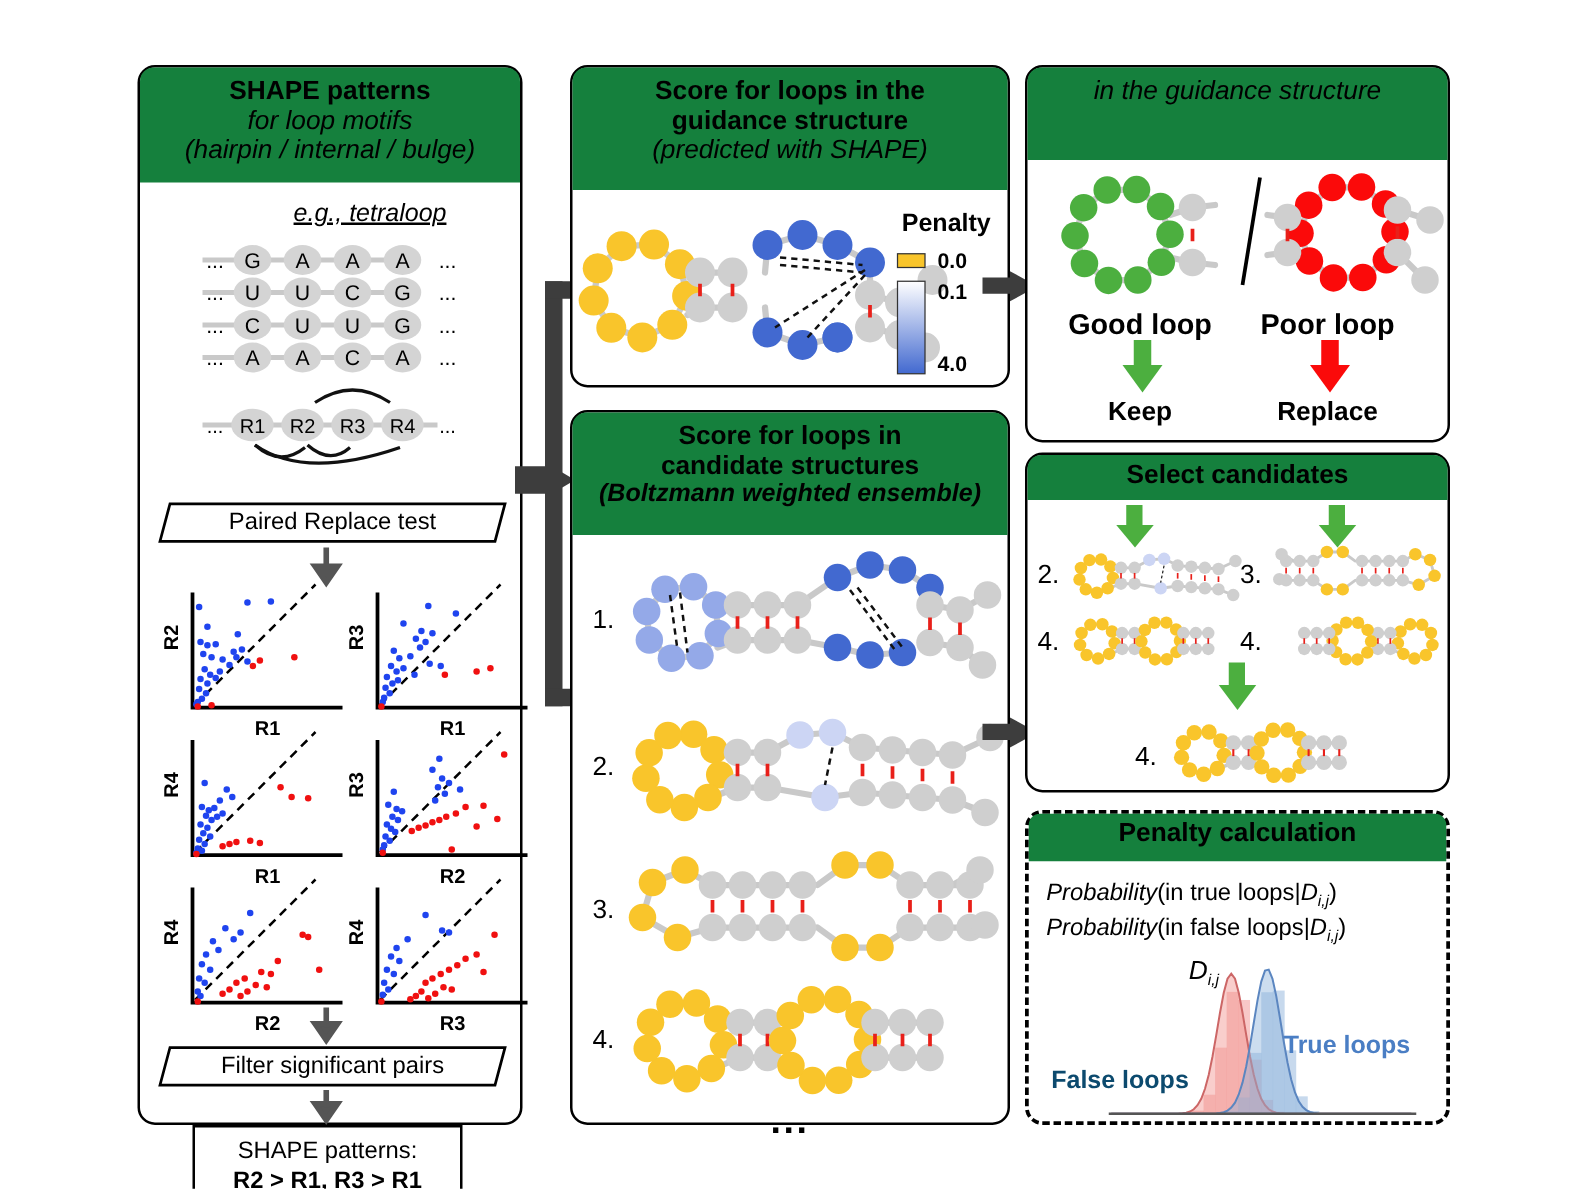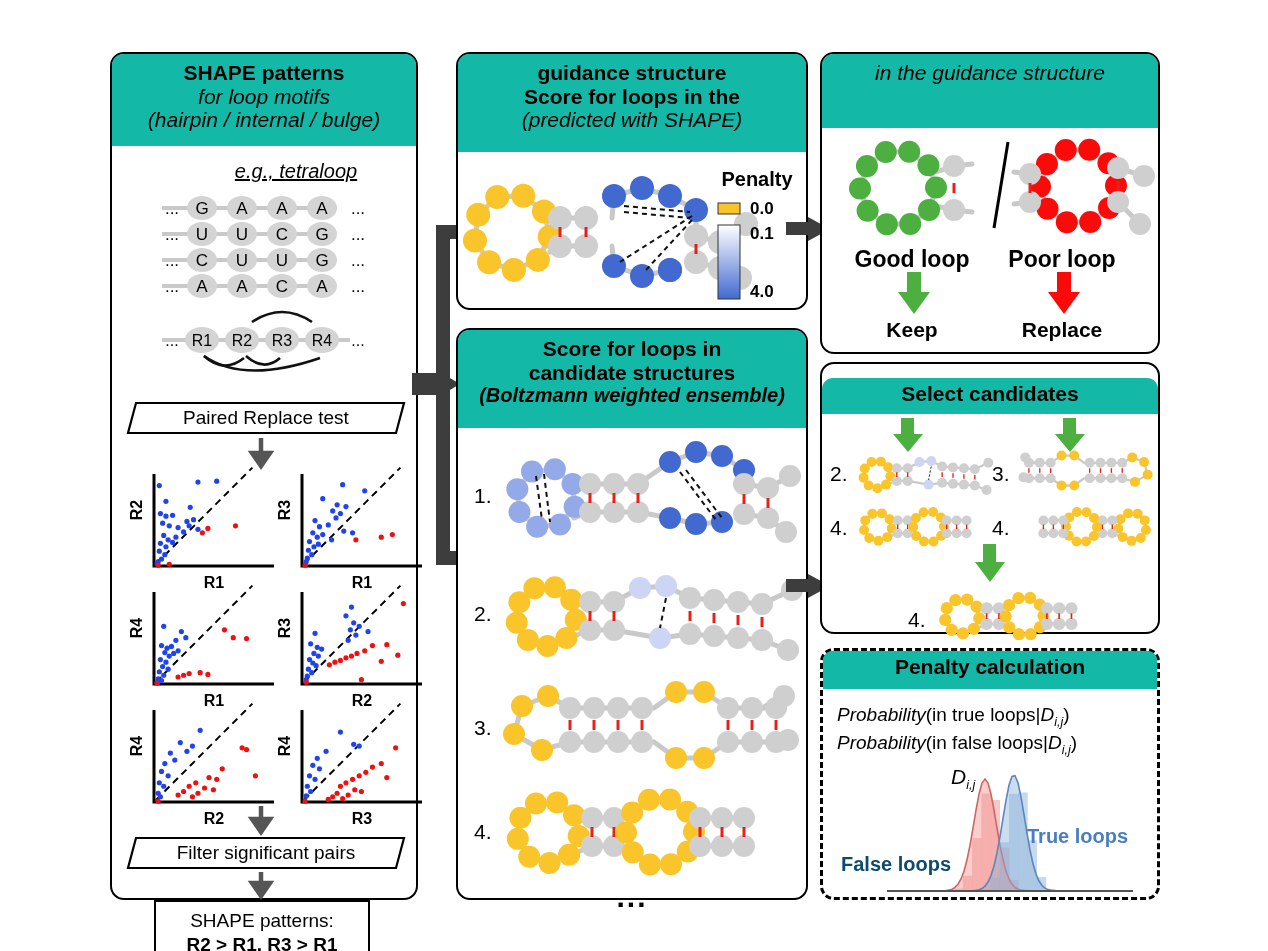--- a/index.html
+++ b/index.html
@@ -2,21 +2,21 @@
 <html><head>
 <meta charset="utf-8">
 <title>SHAPE-guided RNA structure workflow</title>
 <style>
   html,body{margin:0;padding:0;background:#ffffff;}
   body{width:1268px;height:951px;position:relative;overflow:hidden;
        font-family:"Liberation Sans", sans-serif;color:#000;}
   .root{position:absolute;inset:0;}
   .panel{position:absolute;border:2.5px solid #000;border-radius:14px;background:#fff;box-sizing:border-box;}
   .panel.dashed{border-style:dashed;border-width:3px;}
-  .hdr{background:#14b8a6;border-radius:11px 11px 0 0;text-align:center;
+  .hdr{background:#15803d;border-radius:11px 11px 0 0;text-align:center;
        padding:7px 4px 9px;box-sizing:border-box;}
   .hdr .t1{font-weight:bold;font-size:21px;line-height:1.12;}
   .hdr .t2{font-style:italic;font-size:21px;line-height:1.14;}
   .hdr .t3{font-style:italic;font-size:20px;line-height:1.14;font-weight:bold;}
   .body{position:relative;}
   svg{display:block;overflow:visible;}
   .ttl{font-weight:bold;}
   .lbl{font-weight:bold;font-size:23px;text-align:center;}
   .num{font-size:21px;}
   .flowbox{border:2.2px solid #000;background:#fff;text-align:center;
@@ -379,22 +379,22 @@
     <rect x="24" y="20" width="14" height="340"></rect>
     <rect x="24" y="20" width="34" height="14"></rect>
     <polygon points="50,14 50,40 72,27"></polygon>
     <rect x="24" y="346" width="34" height="14"></rect>
     <polygon points="50,340 50,366 72,353"></polygon>
   </g>
 </svg>
 
 <div class="panel" style="left:456px;top:52px;width:352px;height:258px;">
   <div class="hdr" style="height:98px;">
+    <div class="t1">Score for loops in the</div>
     <div class="t1">guidance structure</div>
-    <div class="t1">Score for loops in the</div>
     <div class="t2">(predicted with SHAPE)</div>
   </div>
   <div class="body">
     <svg style="position:absolute;left:6px;top:14px;" width="248" height="132" viewBox="0 0 248 132">
           <g>
             <line x1="256" y1="102" x2="276" y2="112" stroke="#c9c9c9" stroke-width="5" stroke-linecap="round"></line>
             <line x1="256" y1="76" x2="282" y2="58" stroke="#c9c9c9" stroke-width="5" stroke-linecap="round"></line>
             <line x1="232" y1="44" x2="232" y2="70" stroke="#c9c9c9" stroke-width="5" stroke-linecap="round"></line>
             <line x1="232" y1="96" x2="256" y2="102" stroke="#c9c9c9" stroke-width="5" stroke-linecap="round"></line>
             <line x1="232" y1="70" x2="256" y2="76" stroke="#c9c9c9" stroke-width="5" stroke-linecap="round"></line>
@@ -852,21 +852,21 @@
             <rect x="11" y="0" width="14" height="24"></rect>
             <polygon points="2,20 34,20 18,42"></polygon>
           </g>
     </svg>
     <div class="lbl" style="position:absolute;left:20px;top:190px;width:140px;font-size:21px;">Keep</div>
     <div class="lbl" style="position:absolute;left:170px;top:190px;width:140px;font-size:21px;">Replace</div>
   </div>
 </div>
 
 <div class="panel" style="left:820px;top:362px;width:340px;height:272px;">
-  <div class="hdr" style="height:36px;padding-top:4px;margin-top:14px;">
+  <div class="hdr" style="height:36px;padding-top:4px;">
     <div class="t1">Select candidates</div>
   </div>
   <div class="body">
     <svg style="position:absolute;left:70px;top:4px;" width="32" height="36">
       <g fill="#4caf3f">
             <rect x="9" y="0" width="13" height="20"></rect>
             <polygon points="1,16 31,16 16,34"></polygon>
           </g>
     </svg>
     <svg style="position:absolute;left:232px;top:4px;" width="32" height="36">

